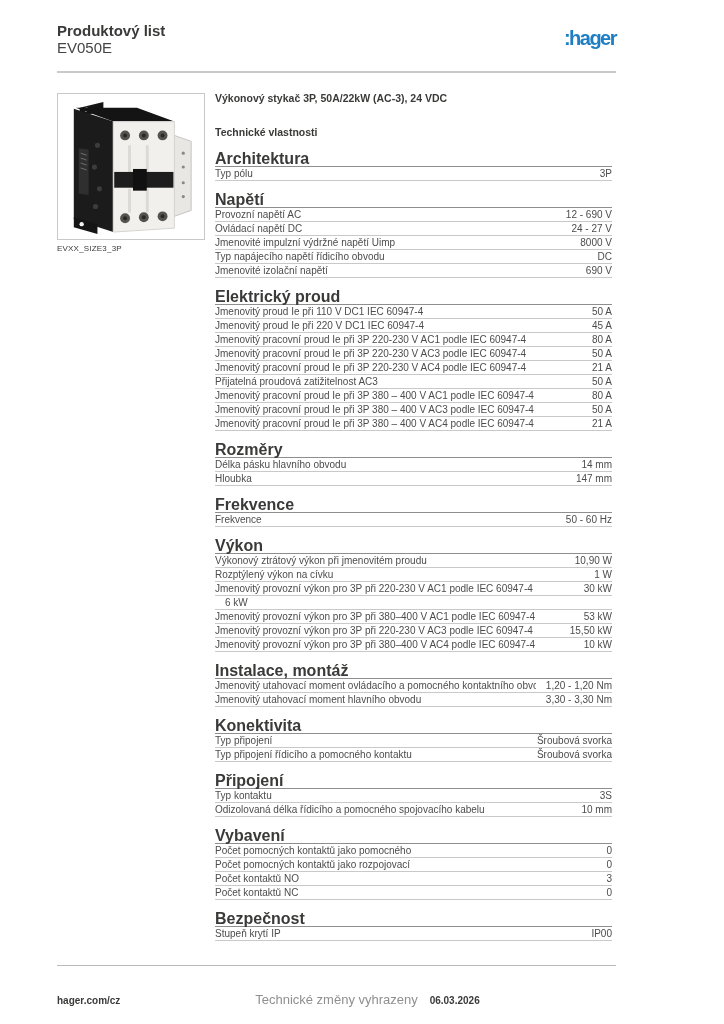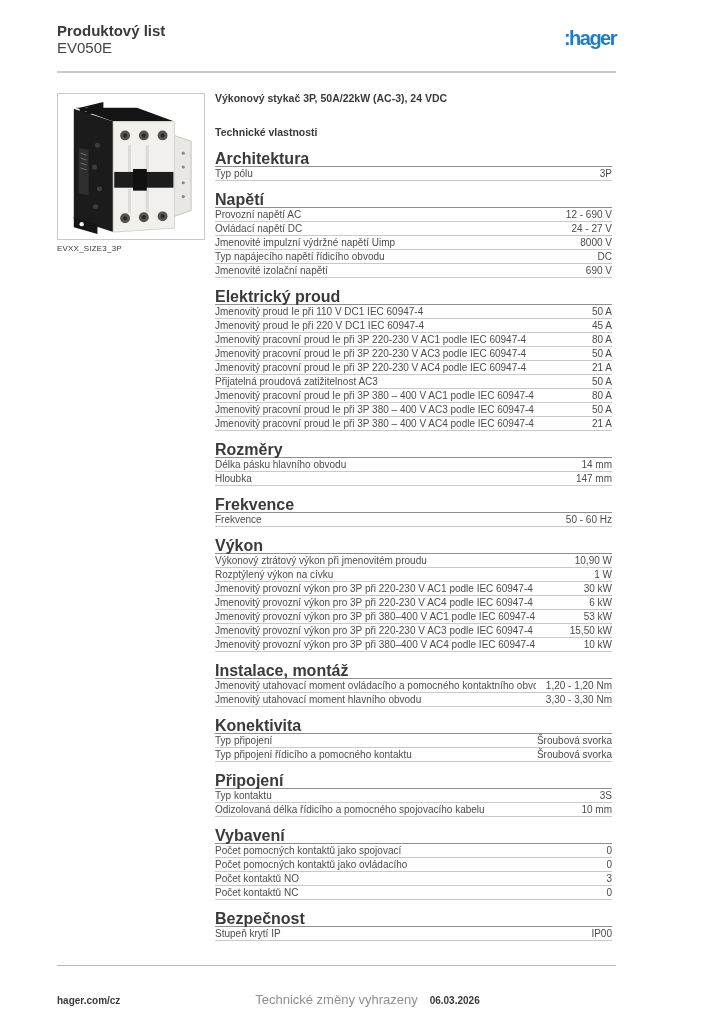--- a/index.html
+++ b/index.html
@@ -217,21 +217,20 @@
             </div>
             <div class="spec-row">
               <span class="spec-label">Rozptýlený výkon na cívku</span>
               <span class="spec-value">1 W</span>
             </div>
             <div class="spec-row">
               <span class="spec-label">Jmenovitý provozní výkon pro 3P při 220-230 V AC1 podle IEC 60947-4</span>
               <span class="spec-value">30 kW</span>
             </div>
             <div class="spec-row">
-              <span class="spec-label">Jmenovitý provozní výkon pro 3P při 220-230 V AC4 podle IEC 60947-4</span>
               <span class="spec-value">6 kW</span>
             </div>
             <div class="spec-row">
               <span class="spec-label">Jmenovitý provozní výkon pro 3P při 380–400 V AC1 podle IEC 60947-4</span>
               <span class="spec-value">53 kW</span>
             </div>
             <div class="spec-row">
               <span class="spec-label">Jmenovitý provozní výkon pro 3P při 220-230 V AC3 podle IEC 60947-4</span>
               <span class="spec-value">15,50 kW</span>
             </div>
@@ -269,25 +268,25 @@
               <span class="spec-value">3S</span>
             </div>
             <div class="spec-row">
               <span class="spec-label">Odizolovaná délka řídicího a pomocného spojovacího kabelu</span>
               <span class="spec-value">10 mm</span>
             </div>
           </div>
           <div class="section">
             <div class="section-title">Vybavení</div>
             <div class="spec-row">
-              <span class="spec-label">Počet pomocných kontaktů jako spojovací</span>
+              <span class="spec-label">Počet pomocných kontaktů jako pomocného</span>
               <span class="spec-value">0</span>
             </div>
             <div class="spec-row">
-              <span class="spec-label">Počet pomocných kontaktů jako ovládacího</span>
+              <span class="spec-label">Počet pomocných kontaktů jako rozpojovací</span>
               <span class="spec-value">0</span>
             </div>
             <div class="spec-row">
               <span class="spec-label">Počet kontaktů NO</span>
               <span class="spec-value">3</span>
             </div>
             <div class="spec-row">
               <span class="spec-label">Počet kontaktů NC</span>
               <span class="spec-value">0</span>
             </div>

